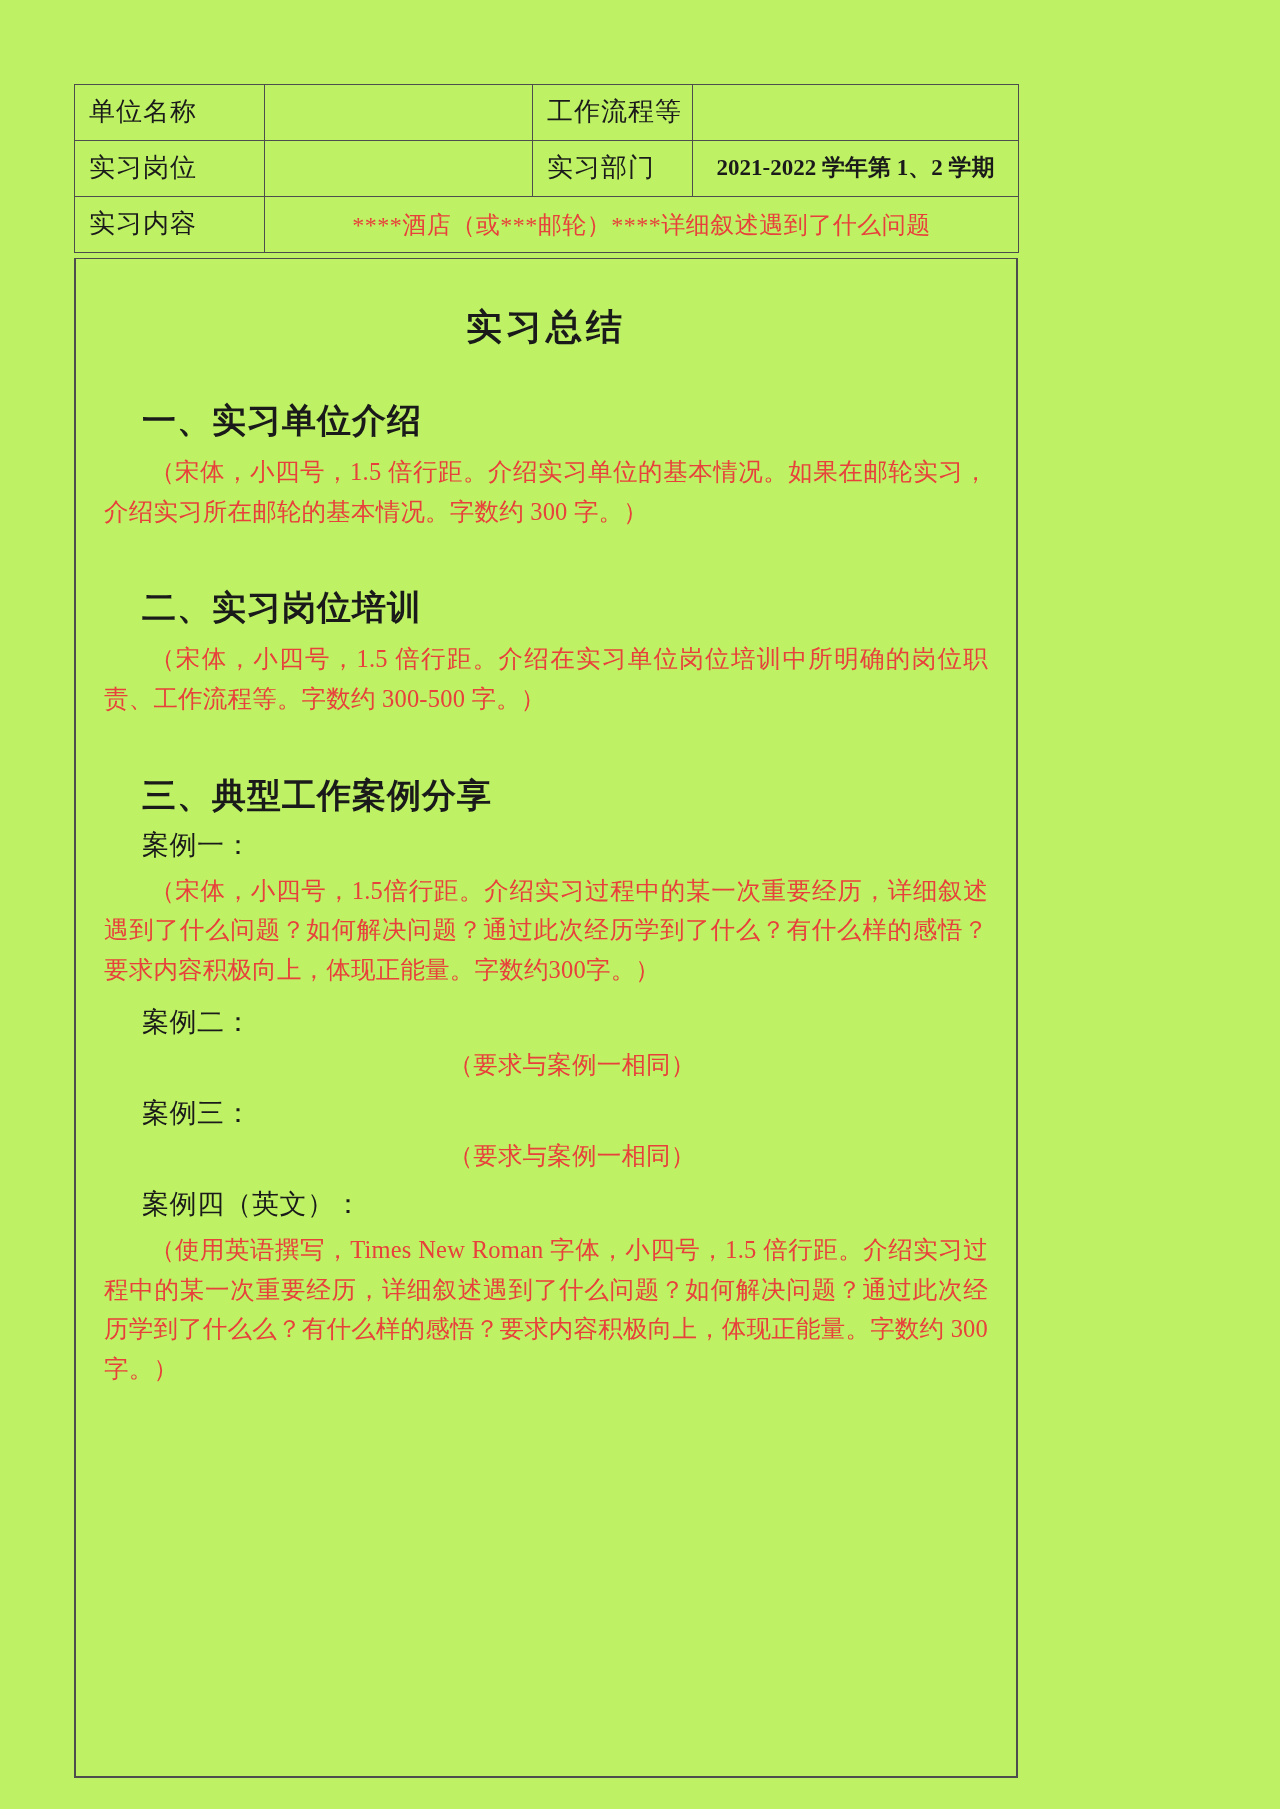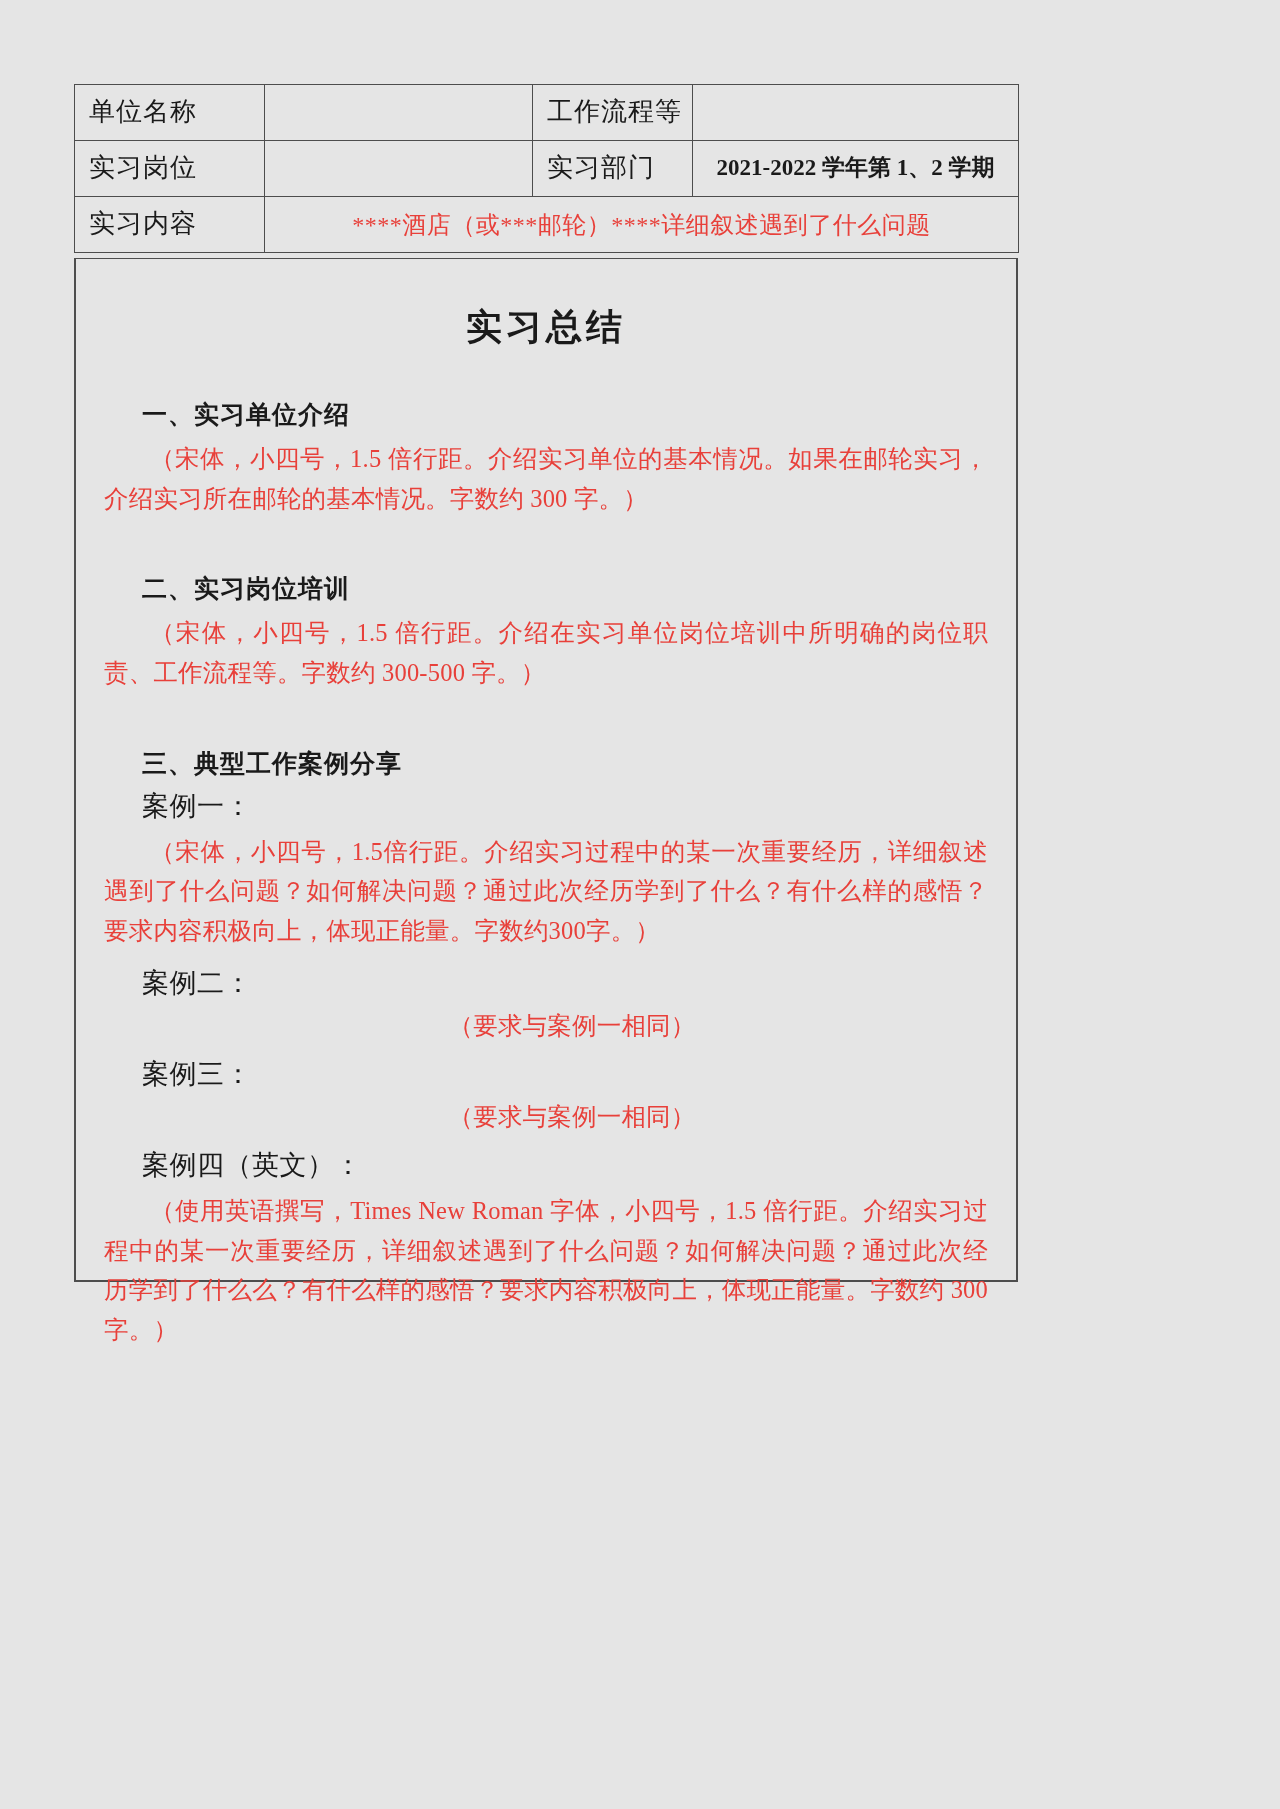--- a/index.html
+++ b/index.html
@@ -14,21 +14,21 @@
     color: #1a1a1a;
     position: relative;
     overflow: hidden;
   }
 
   .page {
     position: absolute;
     left: 0; top: 0;
     width: 1280px;
     height: 1809px;
-    background: #e5e5e5;
+    background: #bef264;
   }
 
   
   .header-table {
     position: absolute;
     left: 74px;
     top: 84px;
     width: 944px;
     border-collapse: collapse;
     table-layout: fixed;
@@ -64,41 +64,41 @@
     font-size: 24px;
     letter-spacing: 0.5px;
   }
 
   
   .body-area {
     position: absolute;
     left: 74px;
     top: 258px;
     width: 944px;
-    height: 1024px;
+    height: 1520px;
     box-sizing: border-box;
     border-left: 2px solid #4d4d4d;
     border-right: 2px solid #4d4d4d;
     border-bottom: 2px solid #4d4d4d;
     border-top: 1.6px solid #4d4d4d;
     padding: 0 28px;
   }
 
   .doc-title {
     text-align: center;
     font-size: 36px;
     font-weight: bold;
     letter-spacing: 4px;
     margin-top: 44px;
     margin-bottom: 0;
     font-family: "Liberation Sans", "DejaVu Sans", sans-serif;
   }
 
   .section-heading {
-    font-size: 25px;
+    font-size: 34px;
     font-weight: bold;
     margin: 0;
     padding-left: 38px;
     letter-spacing: 1px;
     font-family: Liberation Mono, monospace;
   }
 
   .para-red {
     color: #e8403a;
     font-size: 24.5px;

